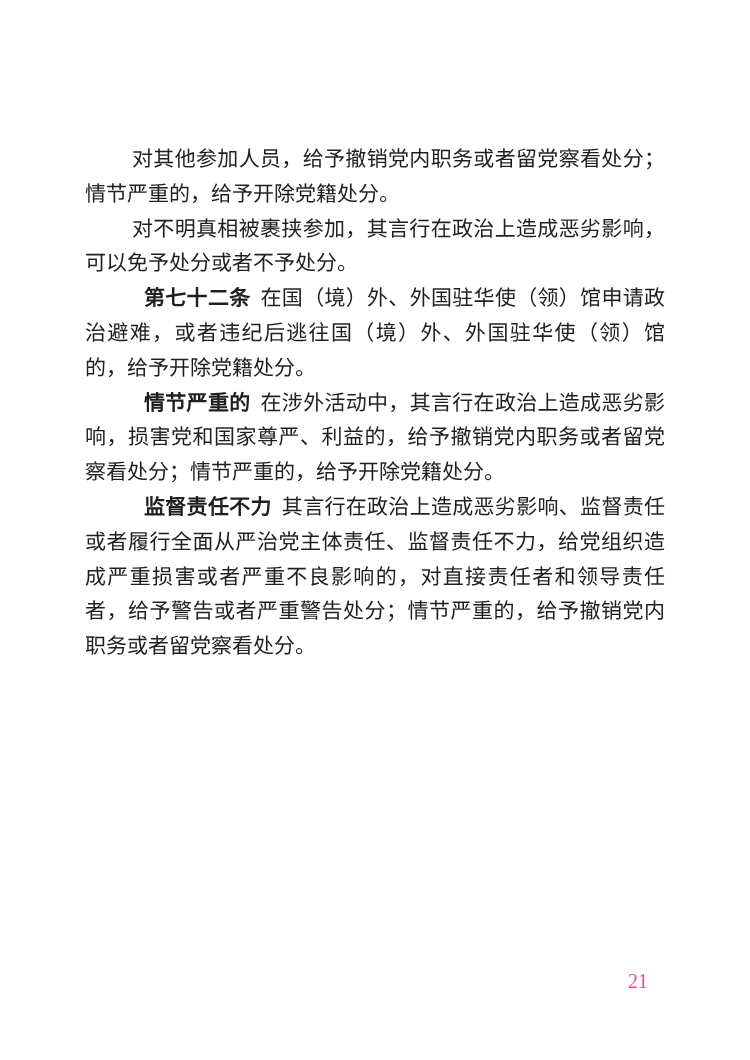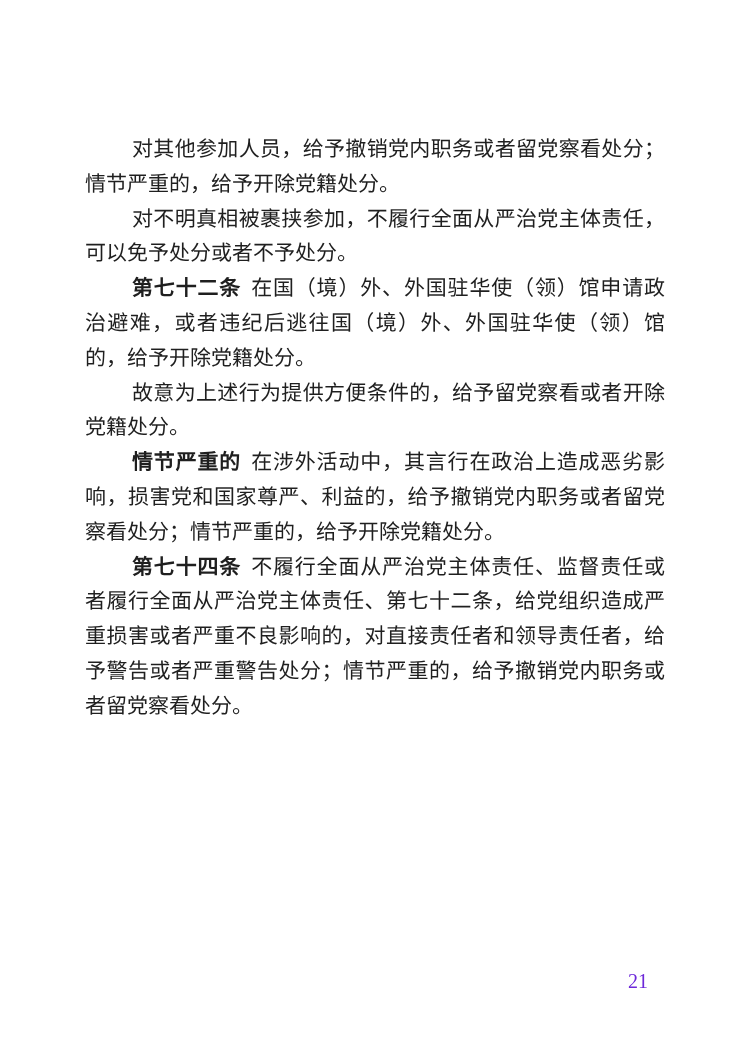--- a/index.html
+++ b/index.html
@@ -16,66 +16,66 @@
     color: #1f1f1f;
   }
   .page {
     position: absolute;
     inset: 0;
     background: #ffffff;
   }
   .content {
     position: absolute;
     left: 85px;
-    top: 132px;
+    top: 142px;
     width: 580px;
   }
   .content p {
     margin: 0;
     padding: 0;
     font-size: 21px;
     line-height: 34.8px;
     text-align: justify;
     text-justify: inter-ideograph;
     text-indent: 47px;
     letter-spacing: 0px;
   }
   .article-no {
     font-weight: bold;
     margin-right: 10px;
+    margin-left: 12px;
   }
   .page-number {
     position: absolute;
     top: 969px;
     left: 0;
     width: 648px;
     text-align: right;
     font-size: 20px;
     line-height: 24px;
-    color: #6d28d9;
+    color: #ec4899;
   }
 </style>
 </head>
 <body>
 
 <div class="page">
 
   <main class="content">
 
     <p><span>对其他参加人员，给予撤销党内职务或者留党察看处分；情节严重的，给予开除党籍处分。</span></p>
 
-    <p><span>对不明真相被裹挟参加，不履行全面从严治党主体责任，可以免予处分或者不予处分。</span></p>
+    <p><span>对不明真相被裹挟参加，其言行在政治上造成恶劣影响，可以免予处分或者不予处分。</span></p>
 
     <p><strong class="article-no">第七十二条</strong><span>在国（境）外、外国驻华使（领）馆申请政治避难，或者违纪后逃往国（境）外、外国驻华使（领）馆的，给予开除党籍处分。</span></p>
 
 
-    <p><span>故意为上述行为提供方便条件的，给予留党察看或者开除党籍处分。</span></p>
 
     <p><strong class="article-no">情节严重的</strong><span>在涉外活动中，其言行在政治上造成恶劣影响，损害党和国家尊严、利益的，给予撤销党内职务或者留党察看处分；情节严重的，给予开除党籍处分。</span></p>
 
-    <p><strong class="article-no">第七十四条</strong><span>不履行全面从严治党主体责任、监督责任或者履行全面从严治党主体责任、第七十二条，给党组织造成严重损害或者严重不良影响的，对直接责任者和领导责任者，给予警告或者严重警告处分；情节严重的，给予撤销党内职务或者留党察看处分。</span></p>
+    <p><strong class="article-no">监督责任不力</strong><span>其言行在政治上造成恶劣影响、监督责任或者履行全面从严治党主体责任、监督责任不力，给党组织造成严重损害或者严重不良影响的，对直接责任者和领导责任者，给予警告或者严重警告处分；情节严重的，给予撤销党内职务或者留党察看处分。</span></p>
 
 
   </main>
 
   <div class="page-number">21</div>
 
 </div>
 
 </body></html>

